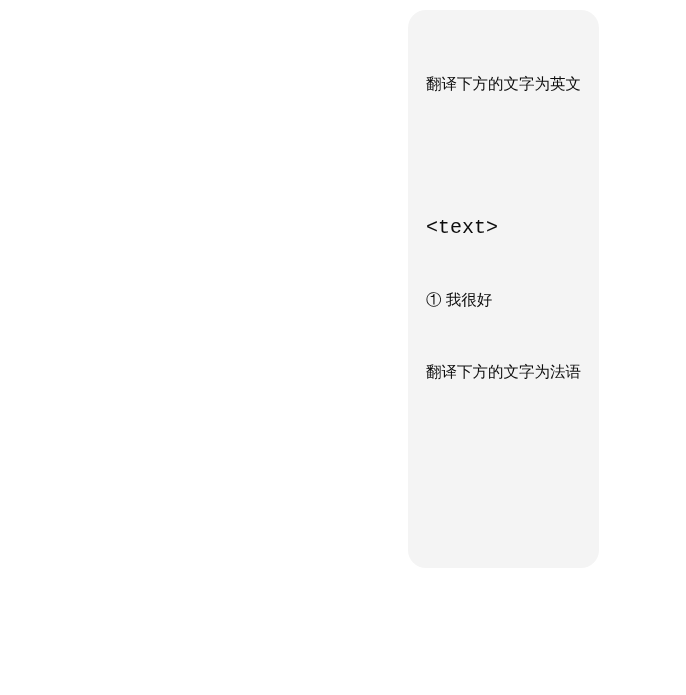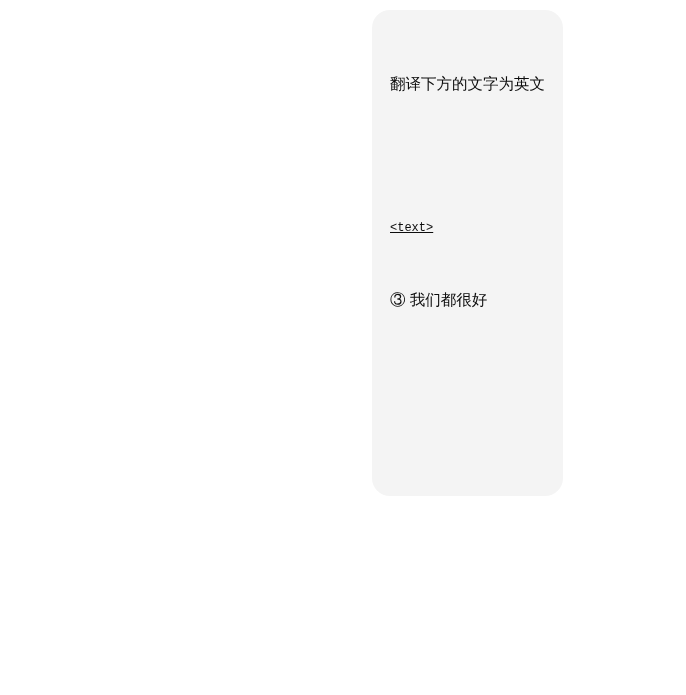--- a/index.html
+++ b/index.html
@@ -12,20 +12,21 @@
     background: #ffffff;
     font-family: "Liberation Sans", sans-serif;
     color: #0d0d0d;
     overflow: hidden;
   }
   .chat {
     position: relative;
     width: 573px;
     height: 695px;
     box-sizing: border-box;
+    margin-left: 36px;
   }
 
   
   .user-row {
     display: flex;
     justify-content: flex-end;
     padding: 10px 10px 0 0;
   }
   .user-bubble {
     background: #f4f4f4;
@@ -34,35 +35,35 @@
     max-width: 340px;
     box-sizing: border-box;
     font-size: 15.5px;
     line-height: 24px;
     color: #0d0d0d;
     white-space: pre-wrap;
   }
   .user-bubble .line { min-height: 24px; }
   .user-bubble .mono {
     font-family: "Liberation Mono", "DejaVu Sans Mono", monospace;
-    font-size: 12px;
-    text-decoration: underline;
+    font-size: 20px;
   }
   .user-bubble .blank { height: 24px; }
 </style>
 </head>
 <body>
 
 <div class="chat">
 
   <div class="user-row">
     <div class="user-bubble">
       <div class="line">翻译下方的文字为英文</div>
       <div class="blank"></div>
       <div class="line mono">&lt;text&gt;</div>
-      <div class="line">③ 我们都很好</div>
+      <div class="line">① 我很好</div>
+      <div class="line">翻译下方的文字为法语</div>
       <div class="blank"></div>
       
       
     </div>
   </div>
 
 </div>
 
 </body></html>

